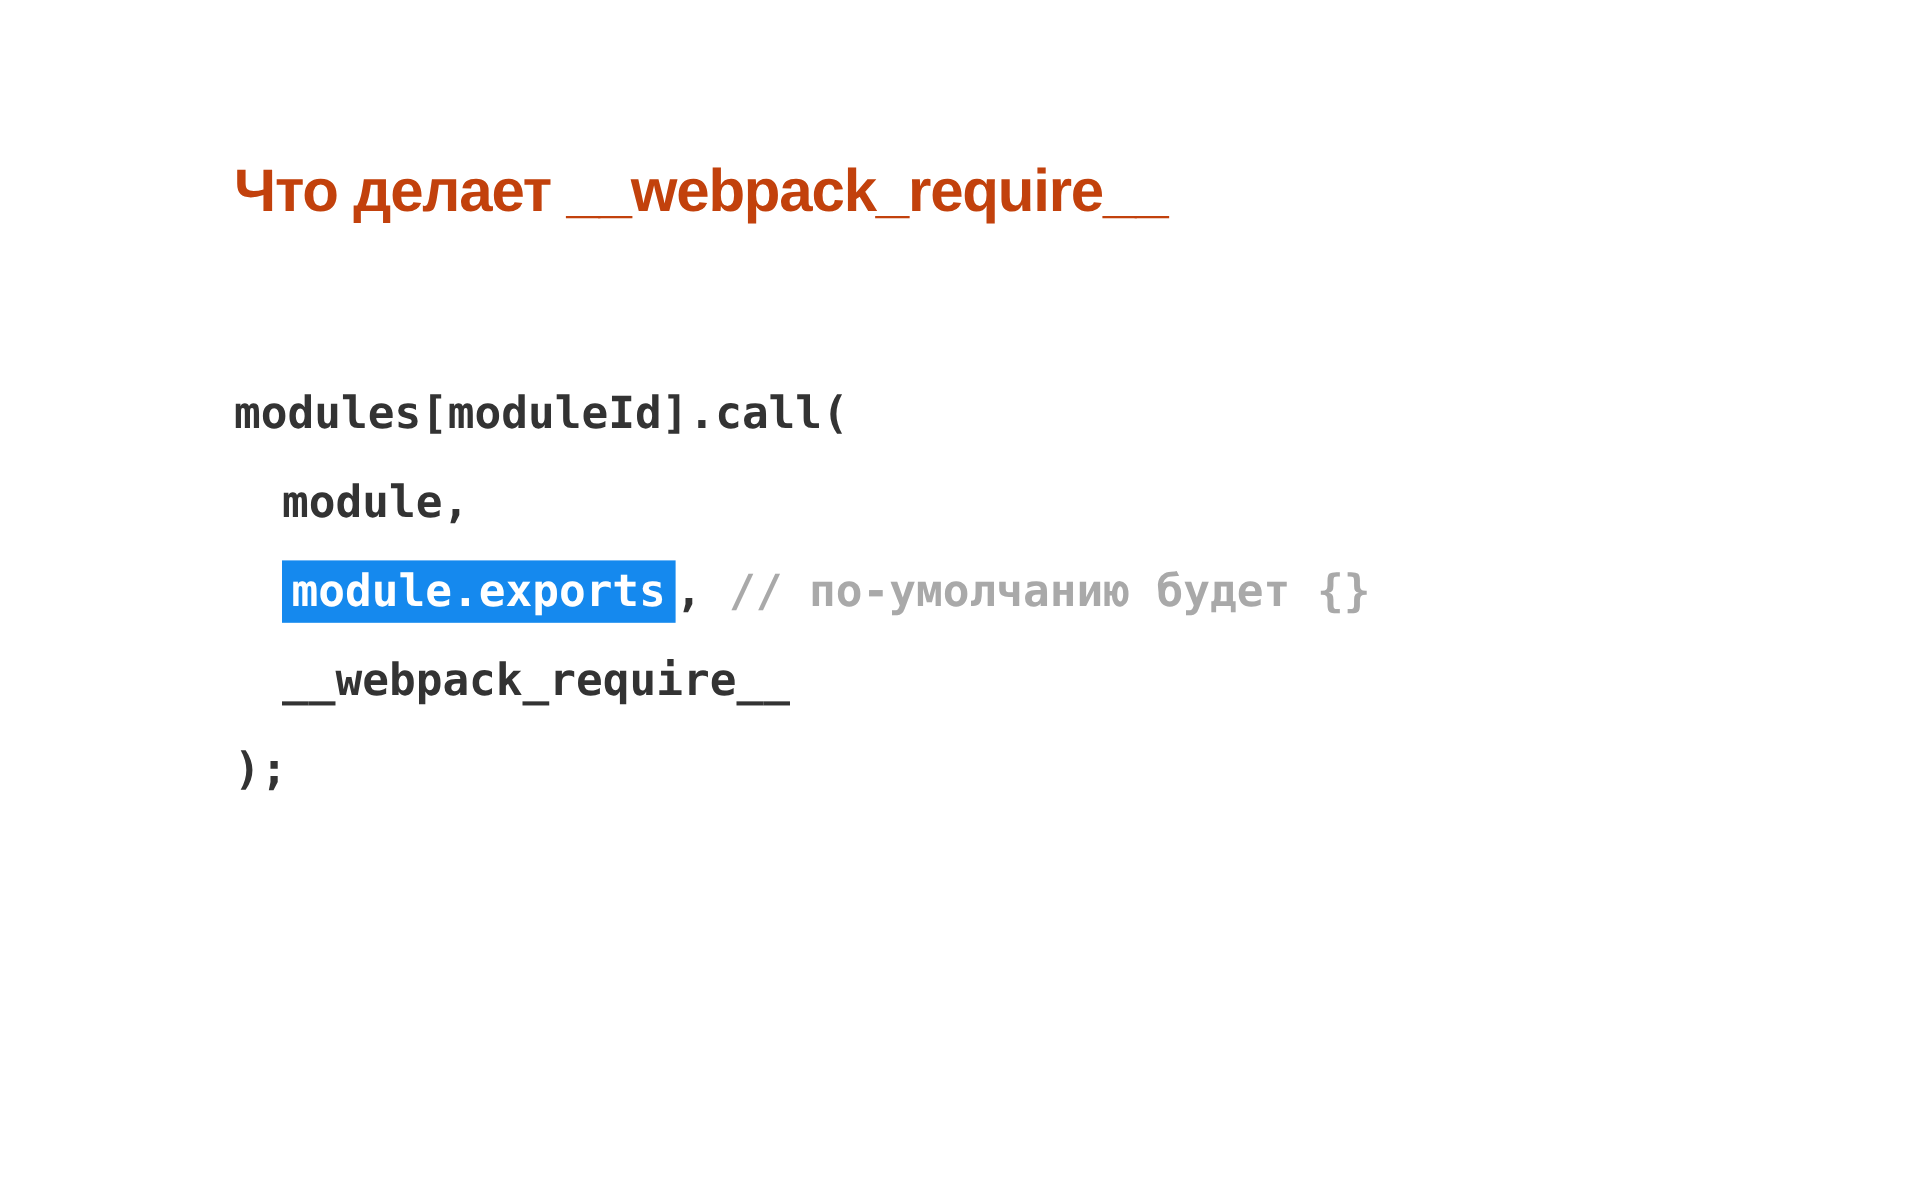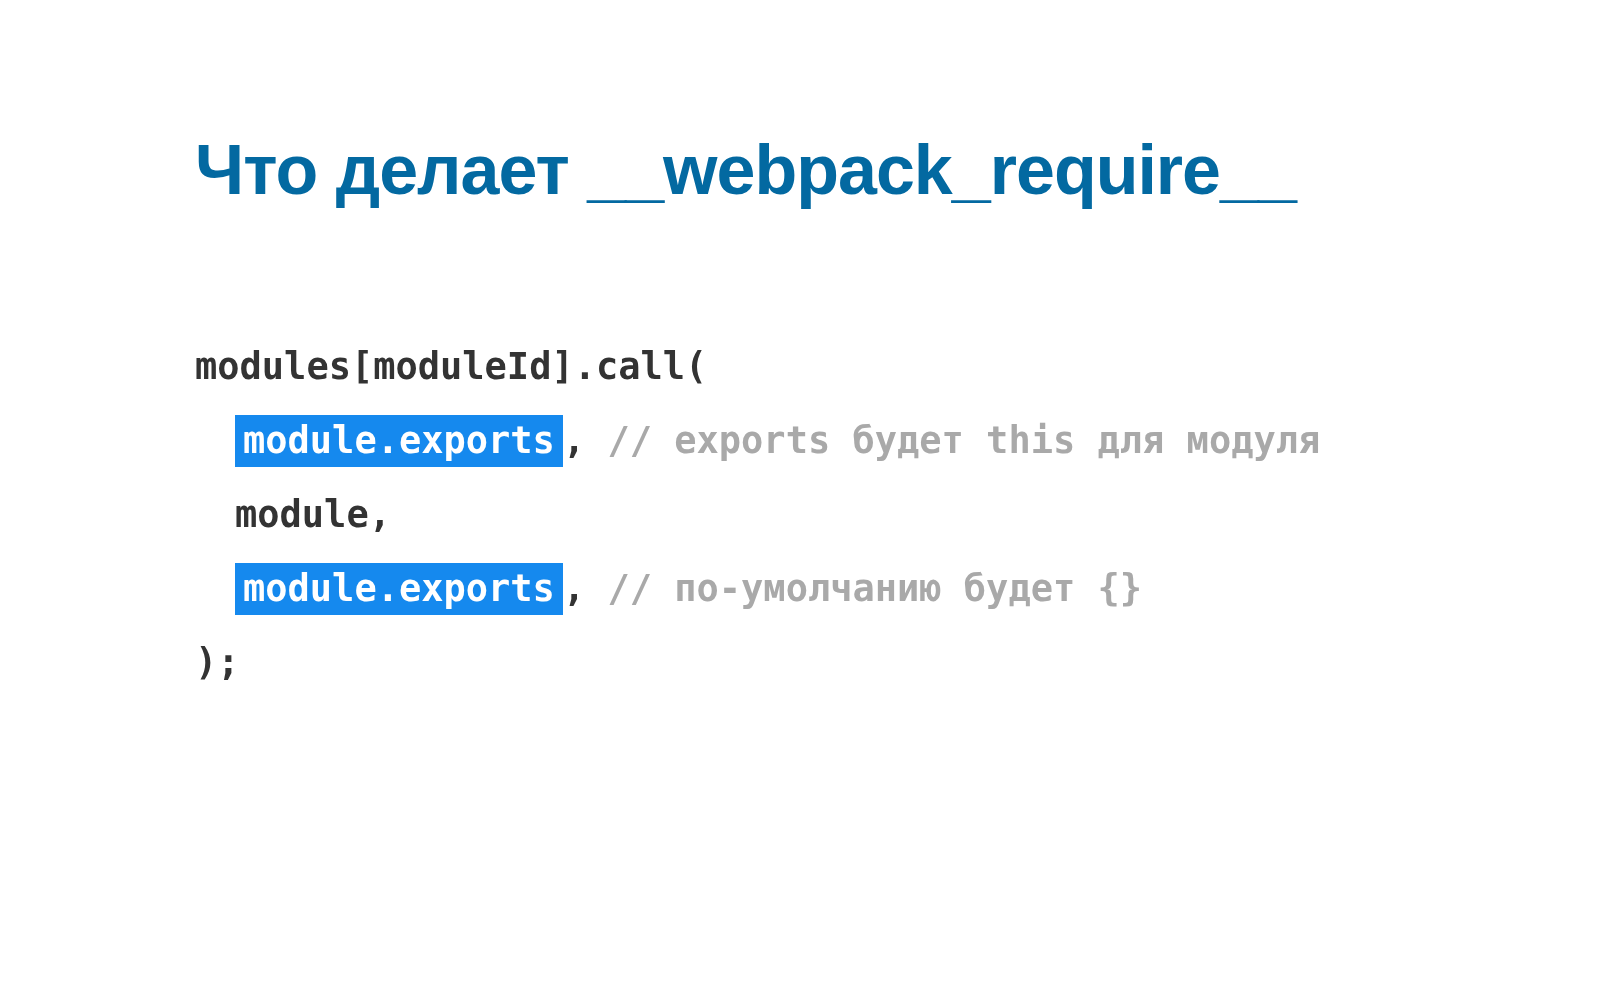--- a/index.html
+++ b/index.html
@@ -8,23 +8,23 @@
       box-sizing: border-box;
     }
     body {
       width: 1600px;
       height: 1000px;
       background: #ffffff;
       font-family: -apple-system, BlinkMacSystemFont, "Segoe UI", Helvetica, Arial, sans-serif;
       padding: 130px 195px;
     }
     .slide-title {
-      font-size: 70px;
+      font-size: 50px;
       font-weight: 700;
-      color: #0369a1;
+      color: #c2410c;
       letter-spacing: -1px;
       margin-bottom: 120px;
     }
     .code-block {
       font-family: "SF Mono", "Monaco", "Menlo", "Consolas", monospace;
       font-size: 37px;
       line-height: 2.0;
       color: #333333;
       font-weight: 700;
     }
@@ -45,17 +45,17 @@
       color: #a9a9a9;
     }
   </style>
 </head>
 <body>
 
 <h1 class="slide-title">Что делает __webpack_require__</h1>
 
 <div class="code-block">
   <div class="code-line">modules[moduleId].call(</div>
-  <div class="code-line indent"><span class="highlight">module.exports</span><span>,</span><span class="comment"> // exports будет this для модуля</span></div>
   <div class="code-line indent">module,</div>
   <div class="code-line indent"><span class="highlight">module.exports</span><span>,</span><span class="comment"> // по-умолчанию будет {}</span></div>
+  <div class="code-line indent">__webpack_require__</div>
   <div class="code-line">);</div>
 </div>
 
 </body></html>

